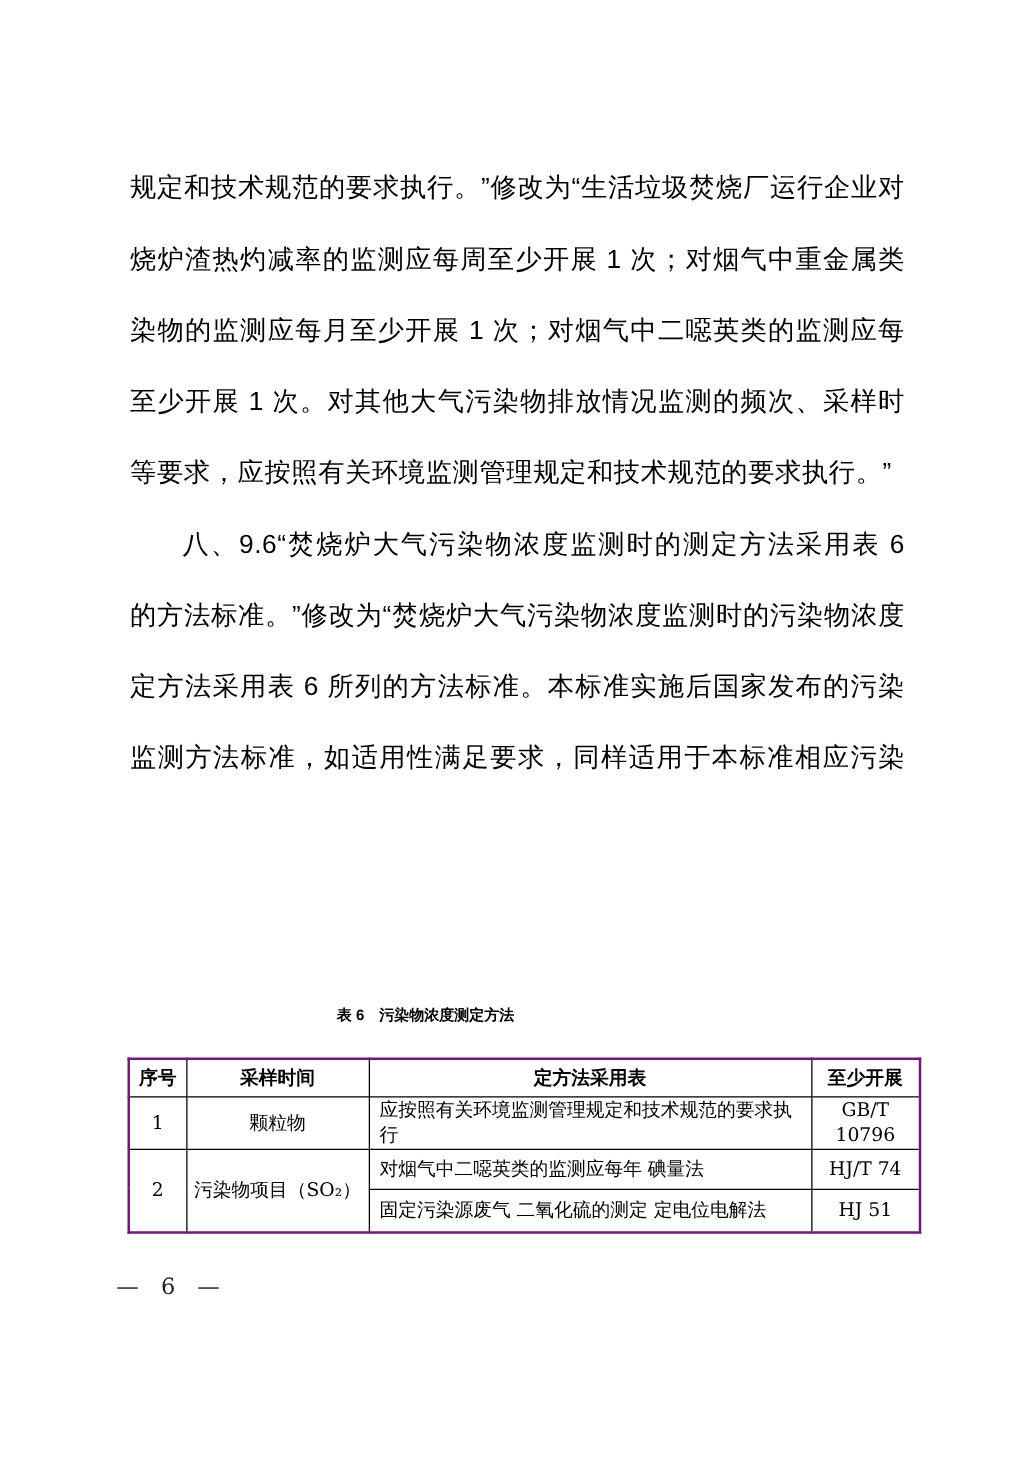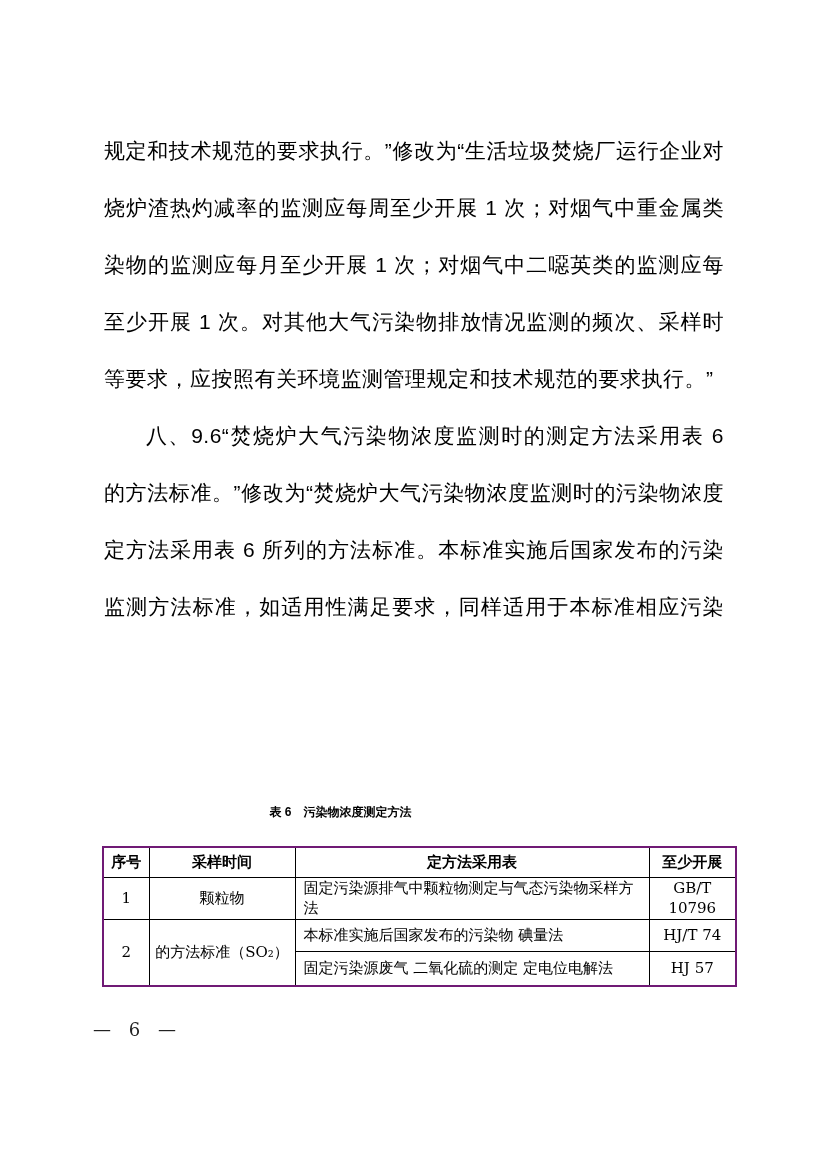--- a/index.html
+++ b/index.html
@@ -136,31 +136,31 @@
         <th>序号</th>
         <th>采样时间</th>
         <th>定方法采用表</th>
         <th>至少开展</th>
       </tr>
     </thead>
     <tbody>
       <tr class="row-h1">
         <td class="cell-no">1</td>
         <td class="cell-poll">颗粒物</td>
-        <td class="cell-method">固定污染源排气中颗粒物测定与气态污染物采样方法</td>
+        <td class="cell-method">应按照有关环境监测管理规定和技术规范的要求执行</td>
         <td class="cell-code">GB/T 10796</td>
       </tr>
       <tr class="row-h2">
         <td class="cell-no" rowspan="2">2</td>
-        <td class="cell-poll" rowspan="2">的方法标准（SO₂）</td>
-        <td class="cell-method">本标准实施后国家发布的污染物 碘量法</td>
+        <td class="cell-poll" rowspan="2">污染物项目（SO₂）</td>
+        <td class="cell-method">对烟气中二噁英类的监测应每年 碘量法</td>
         <td class="cell-code">HJ/T 74</td>
       </tr>
       <tr class="row-h3">
         <td class="cell-method">固定污染源废气 二氧化硫的测定 定电位电解法</td>
-        <td class="cell-code">HJ 57</td>
+        <td class="cell-code">HJ 51</td>
       </tr>
     </tbody>
   </table>
 
   <div class="footer">— 6 —</div>
 
 </div>
 
 </body></html>

